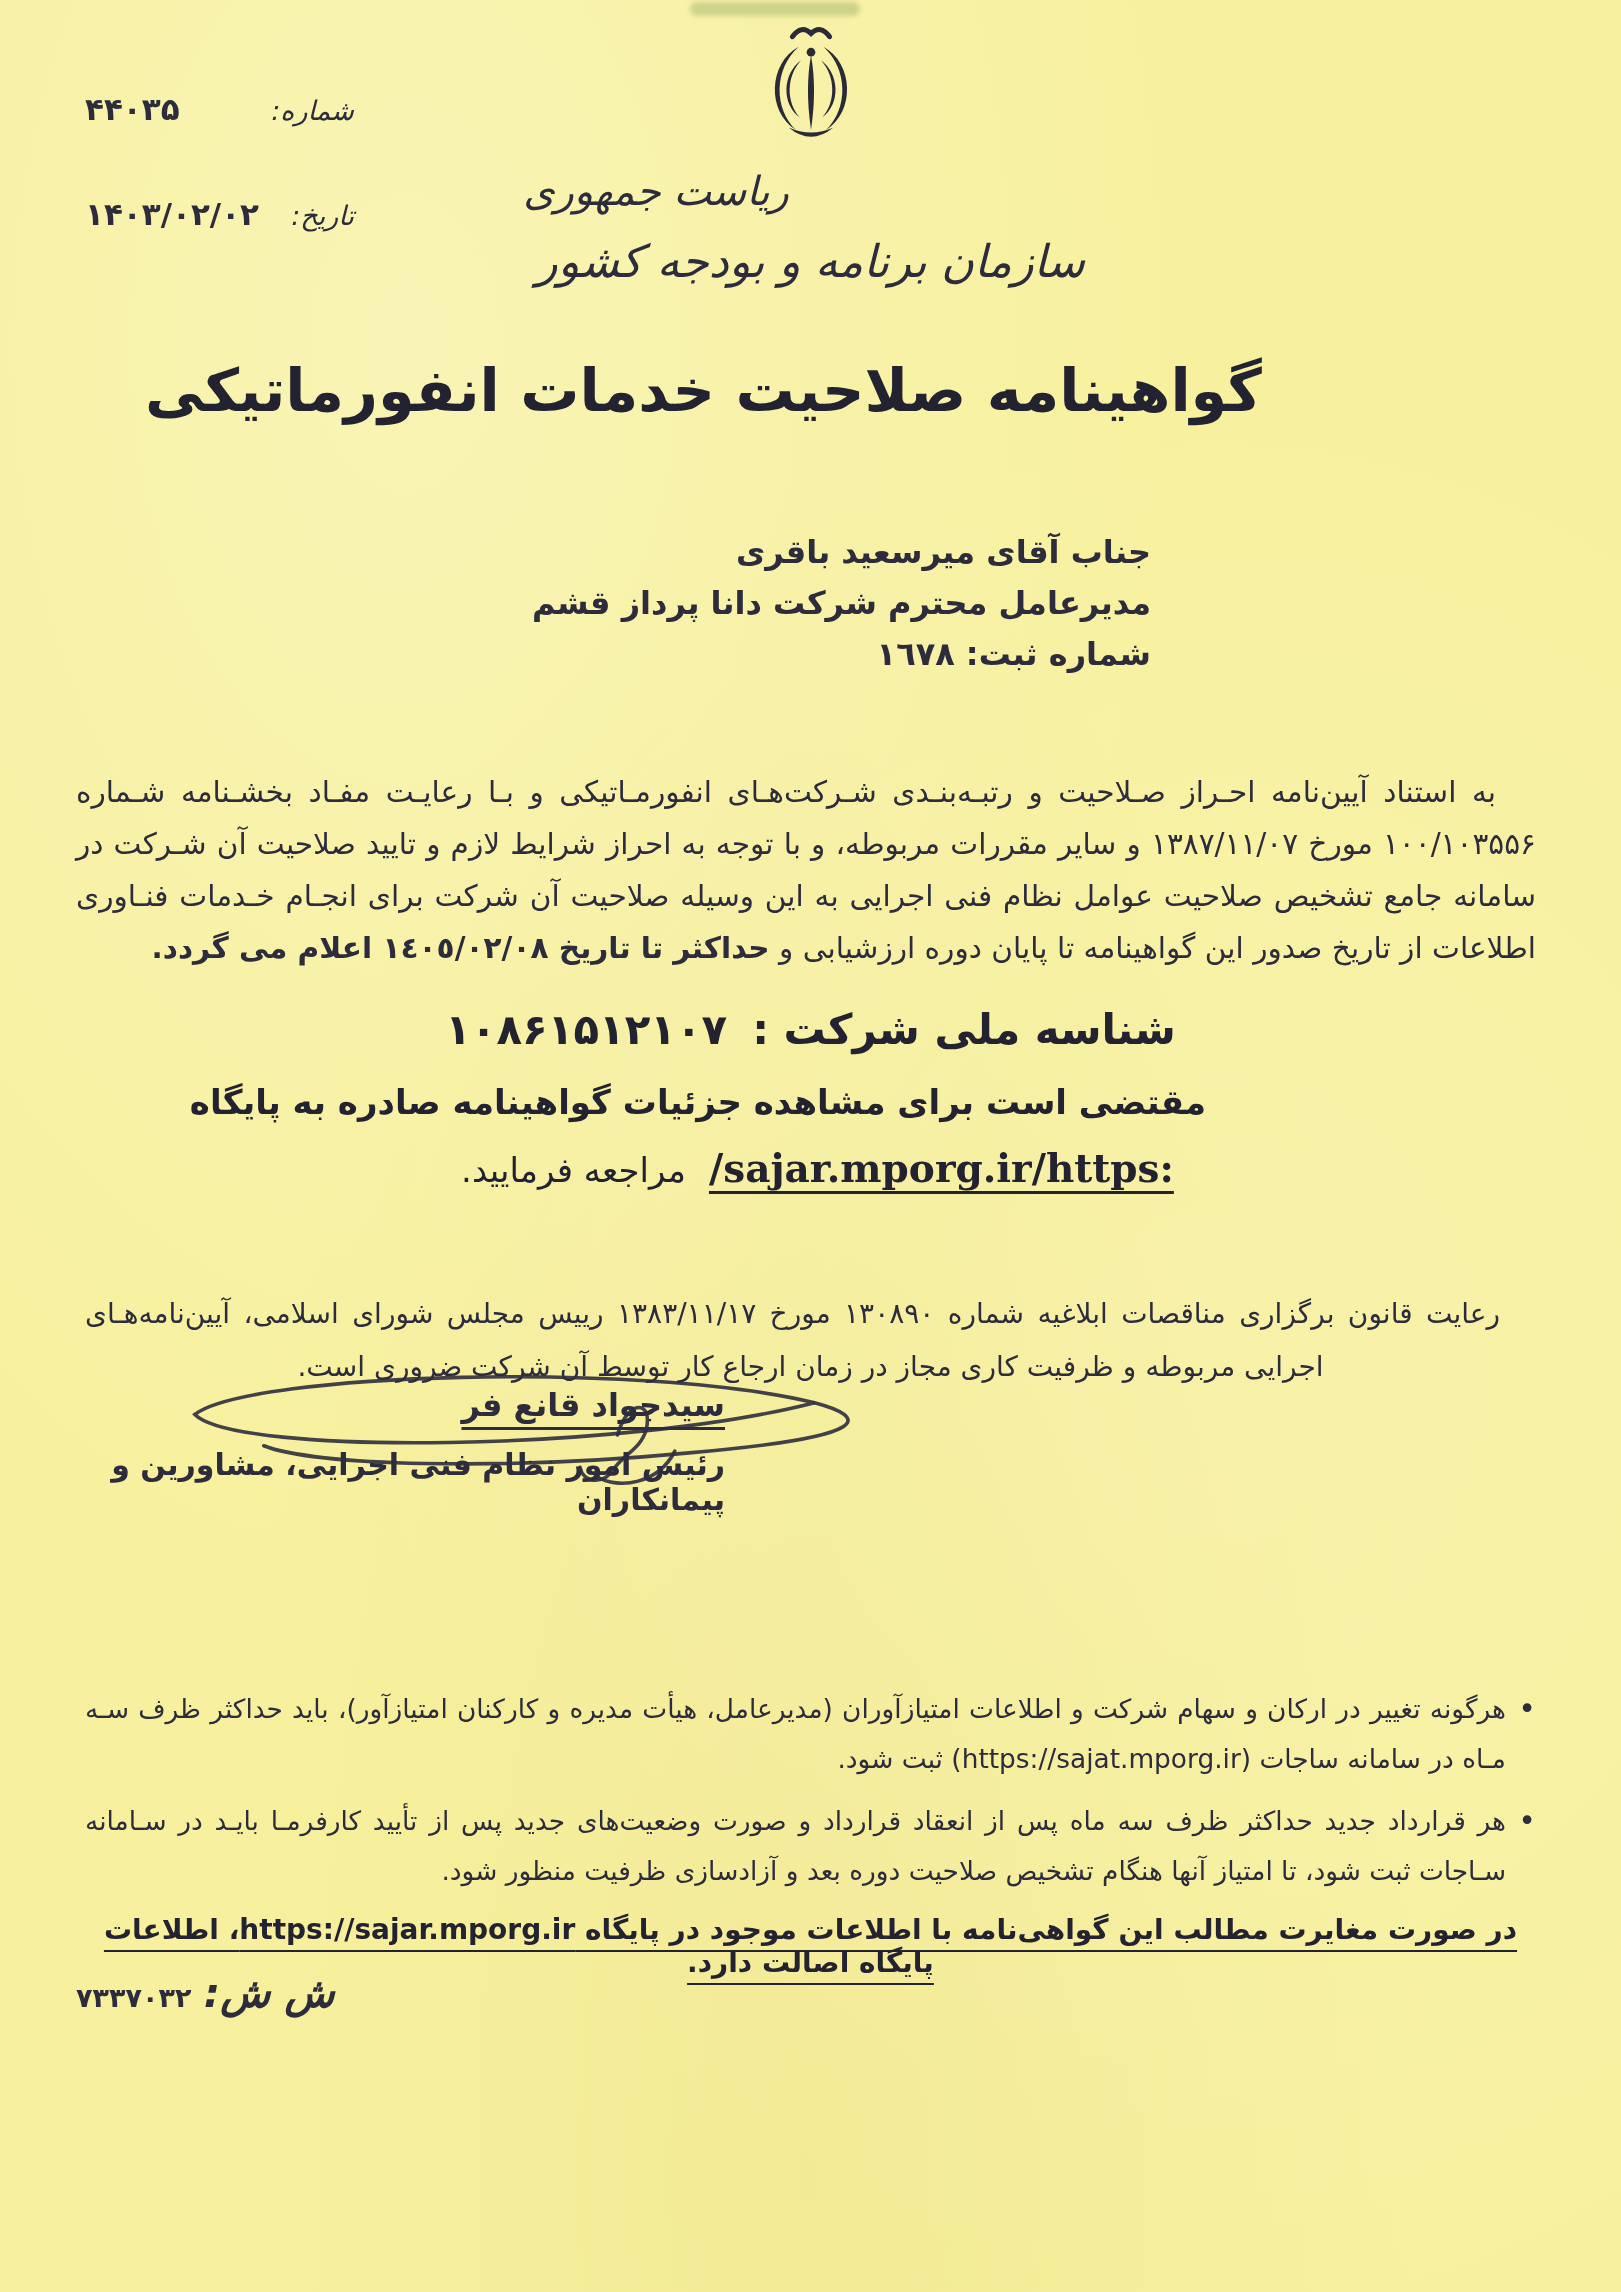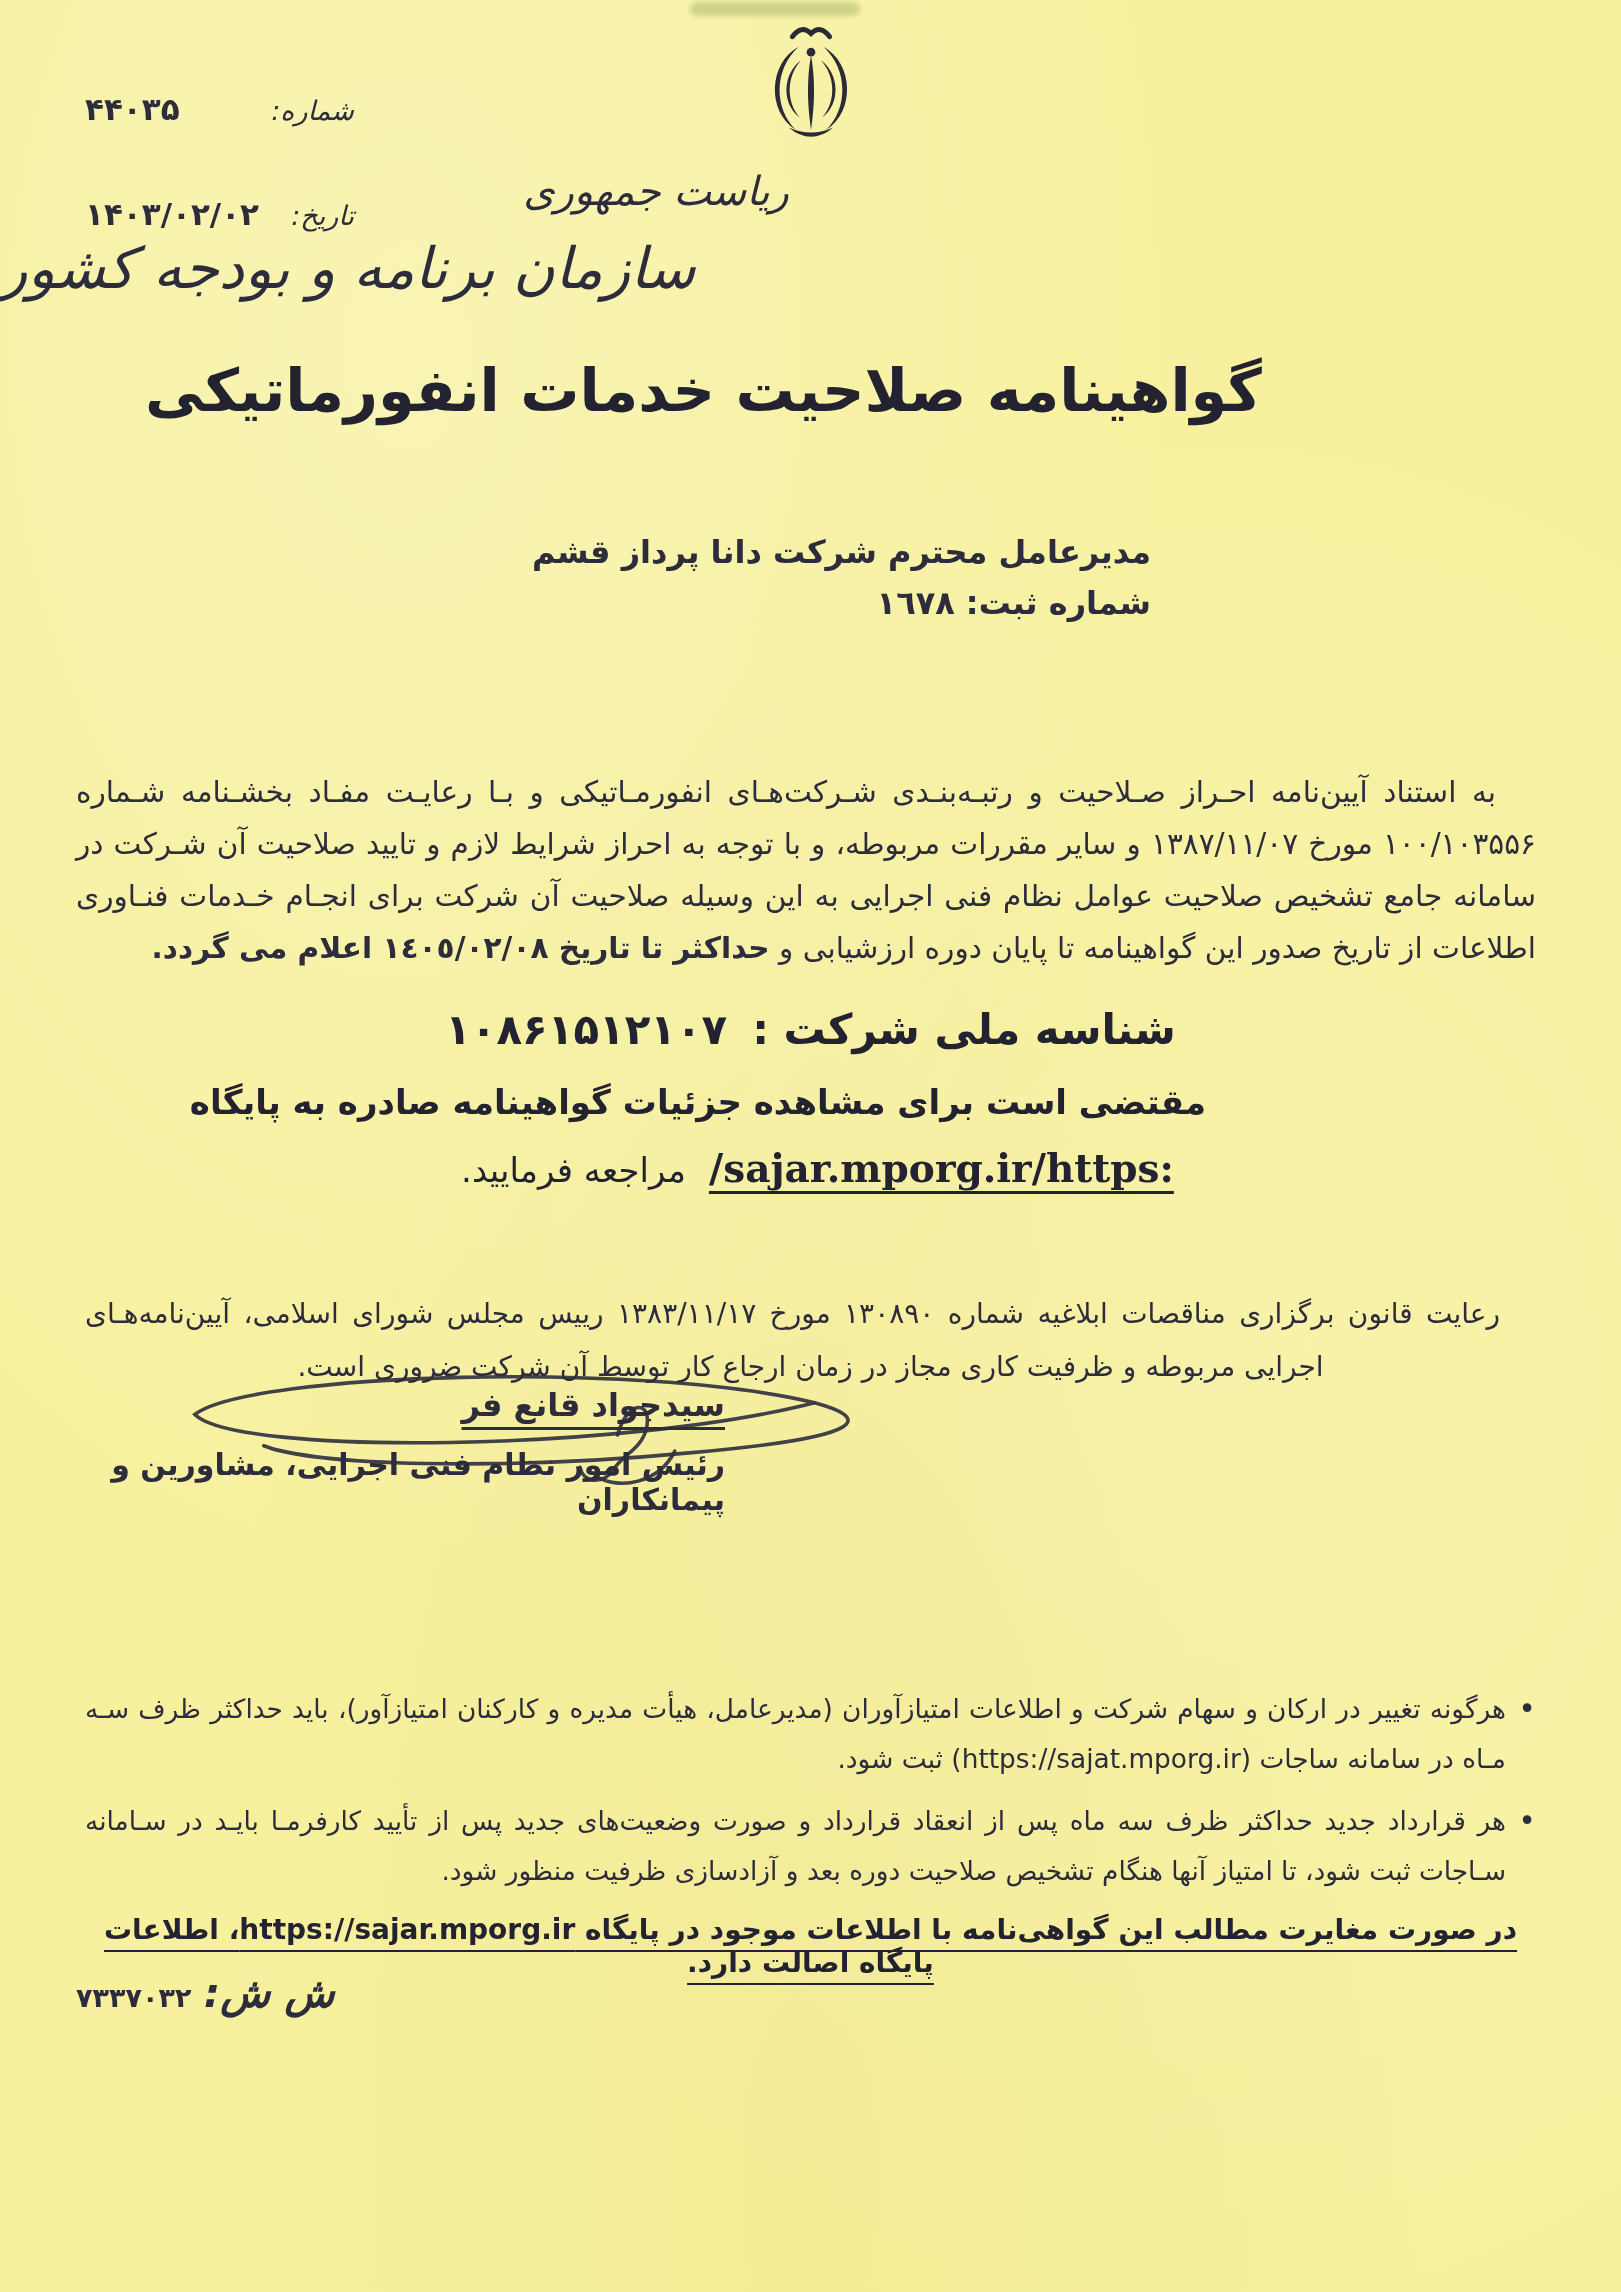--- a/index.html
+++ b/index.html
@@ -27,21 +27,21 @@
   }
   
   .refs{left:85px;top:91px;width:269px;}
   .ref-row{display:flex;justify-content:space-between;align-items:baseline;height:64px;}
   .ref-row + .ref-row{margin-top:41px;}
   .ref-label{font-size:27px;font-style:italic;}
   .ref-value{font-size:31px;font-weight:600;letter-spacing:1.8px;}
   
   .emblem{left:746px;top:23px;width:130px;height:143px;}
   .org1{left:0;top:168px;width:1312px;text-align:center;font-size:40px;font-style:italic;font-weight:500;}
-  .org2{left:0;top:235px;width:1621px;text-align:left;font-size:57px;font-style:italic;font-weight:500;}
+  .org2{left:0;top:235px;width:1621px;text-align:center;font-size:45px;font-style:italic;font-weight:500;}
   
   .title{left:0;top:356px;width:1407px;text-align:center;
          font-size:59px;font-weight:800;color:#232230;letter-spacing:0.9px;}
   
   .addr{right:470px;top:527px;text-align:right;font-weight:700;font-size:32px;line-height:51px;}
   
   .bodyp{right:85px;left:76px;top:736px;
          font-size:29.6px;line-height:52px;text-align:justify;text-indent:40px;}
   .bodyp .bold-tail{font-weight:800;}
   
@@ -106,20 +106,21 @@
     <path d="M80,38 C32,64 28,142 76,172 C40,138 40,74 80,38 Z"></path>
     <path d="M84,60 C54,82 52,130 82,152 C60,128 60,86 84,60 Z"></path>
   </svg>
 
   <div class="abs org1 callig">ریاست جمهوری</div>
   <div class="abs org2 callig">سازمان برنامه و بودجه کشور</div>
 
   <div class="abs title">گواهینامه صلاحیت خدمات انفورماتیکی</div>
 
   <div class="abs addr">
+    <div>جناب آقای میرسعید باقری</div>
     <div>مدیرعامل محترم شرکت دانا پرداز قشم</div>
     <div>شماره ثبت: ۱٦۷۸</div>
   </div>
 
   <p class="abs bodyp"><span>به استناد آیین‌نامه احـراز صـلاحیت و رتبـه‌بنـدی شـرکت‌هـای انفورمـاتیکی و بـا رعایـت مفـاد بخشـنامه شـماره ۱۰۰/۱۰۳۵۵۶ مورخ ۱۳۸۷/۱۱/۰۷ و سایر مقررات مربوطه، و با توجه به احراز شرایط لازم و تایید صلاحیت آن شـرکت در سامانه جامع تشخیص صلاحیت عوامل نظام فنی اجرایی به این وسیله صلاحیت آن شرکت برای انجـام خـدمات فنـاوری اطلاعات از تاریخ صدور این گواهینامه تا پایان دوره ارزشیابی و </span><span class="bold-tail">حداکثر تا تاریخ ۱٤۰٥/۰۲/۰۸ اعلام می گردد.</span></p>
 
   <div class="abs natid">
     <span>شناسه ملی شرکت :</span><span class="num">۱۰۸۶۱۵۱۲۱۰۷</span>
   </div>
 

